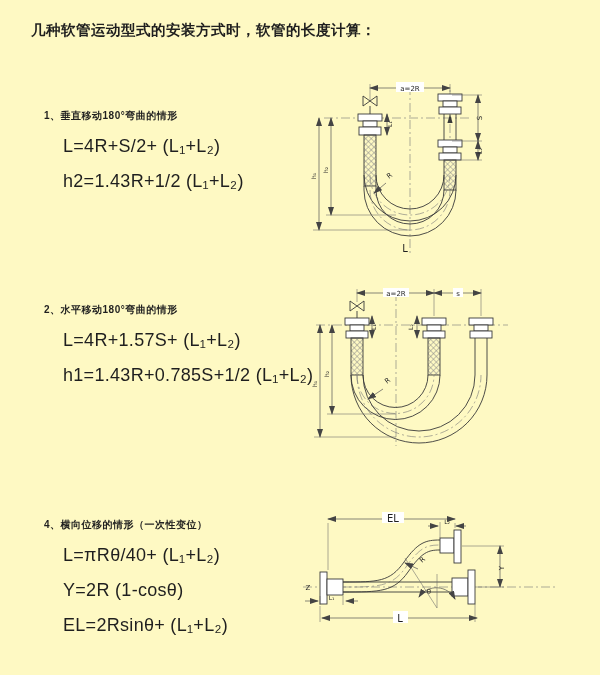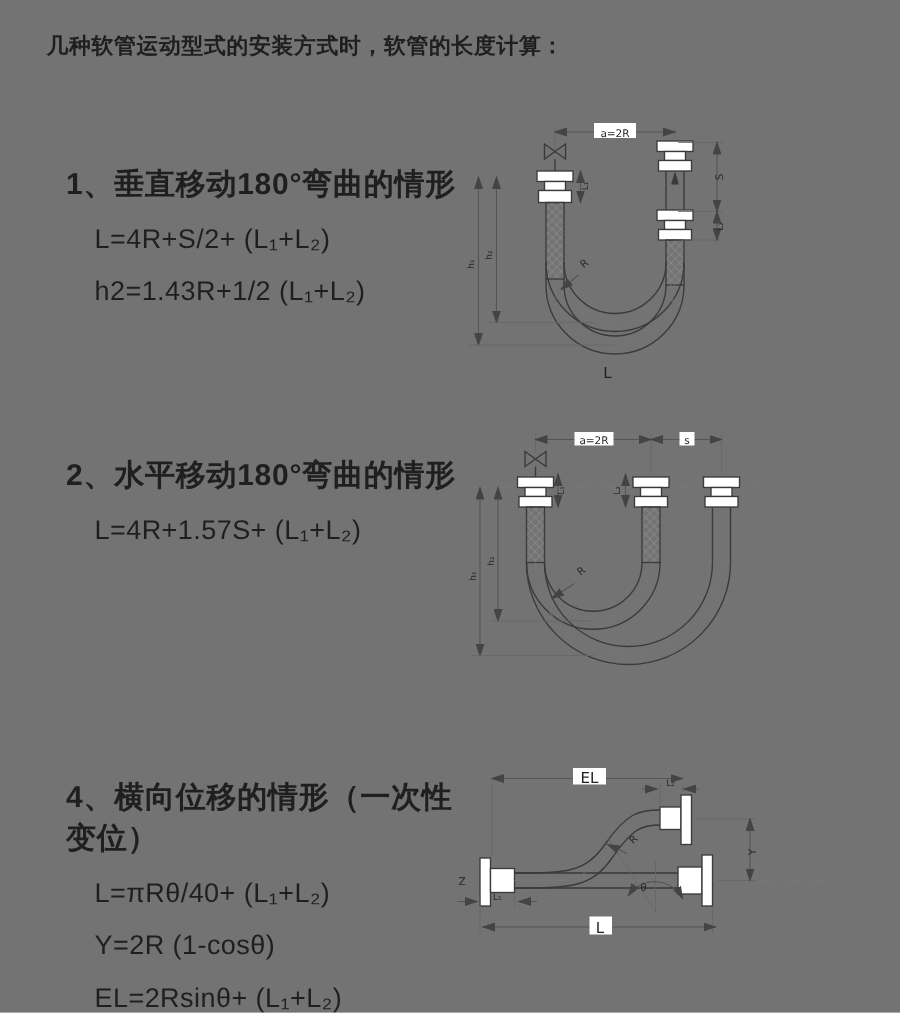--- a/index.html
+++ b/index.html
@@ -1,24 +1,24 @@
 <!DOCTYPE html>
 <html><head>
 <meta charset="utf-8">
 <style>
   html,body{margin:0;padding:0;}
   body{width:600px;height:675px;background:#ffffff;position:relative;overflow:hidden;
        font-family:"Liberation Sans","DejaVu Sans",sans-serif;color:#1f1f1f;}
-  .page{position:absolute;inset:0;background:#737373;}
+  .page{position:absolute;inset:0;background:#fef9c3;}
   .title{position:absolute;left:31px;top:21px;font-size:14.5px;font-weight:600;letter-spacing:.5px;}
   .section{position:absolute;width:275px;}
   .sec1{left:44px;top:109px;}
   .sec2{left:44px;top:303px;}
   .sec3{left:44px;top:518px;}
-  .sec-heading{font-size:20px;font-weight:600;letter-spacing:.5px;margin:0 0 13px 0;}
+  .sec-heading{font-size:10px;font-weight:600;letter-spacing:.5px;margin:0 0 13px 0;}
   .formula{font-size:18px;font-weight:500;margin:0 0 14px 19px;letter-spacing:.3px;white-space:nowrap;}
   svg{position:absolute;}
   #d1{left:300px;top:70px;}
   #d2{left:300px;top:280px;}
   #d3{left:295px;top:505px;}
   .draw{stroke:#3a3a3a;stroke-width:.9;fill:none;}
   .drawf{stroke:#3a3a3a;stroke-width:.9;fill:#ffffff;}
   .dim{stroke:#555;stroke-width:.7;fill:none;}
   .ext{stroke:#666;stroke-width:.55;fill:none;}
   .cl{stroke:#777;stroke-width:.6;fill:none;stroke-dasharray:9 3 2 3;}
@@ -36,20 +36,21 @@
 
   <div class="section sec1">
     <p class="sec-heading">1、垂直移动180°弯曲的情形</p>
     <p class="formula">L=4R+S/2+ (L₁+L₂)</p>
     <p class="formula">h2=1.43R+1/2 (L₁+L₂)</p>
   </div>
 
   <div class="section sec2">
     <p class="sec-heading">2、水平移动180°弯曲的情形</p>
     <p class="formula">L=4R+1.57S+ (L₁+L₂)</p>
+    <p class="formula">h1=1.43R+0.785S+1/2 (L₁+L₂)</p>
   </div>
 
   <div class="section sec3">
     <p class="sec-heading">4、横向位移的情形（一次性变位）</p>
     <p class="formula">L=πRθ/40+ (L₁+L₂)</p>
     <p class="formula">Y=2R (1-cosθ)</p>
     <p class="formula">EL=2Rsinθ+ (L₁+L₂)</p>
   </div>
 
   <svg id="d1" width="200" height="195" viewBox="300 70 200 195">

